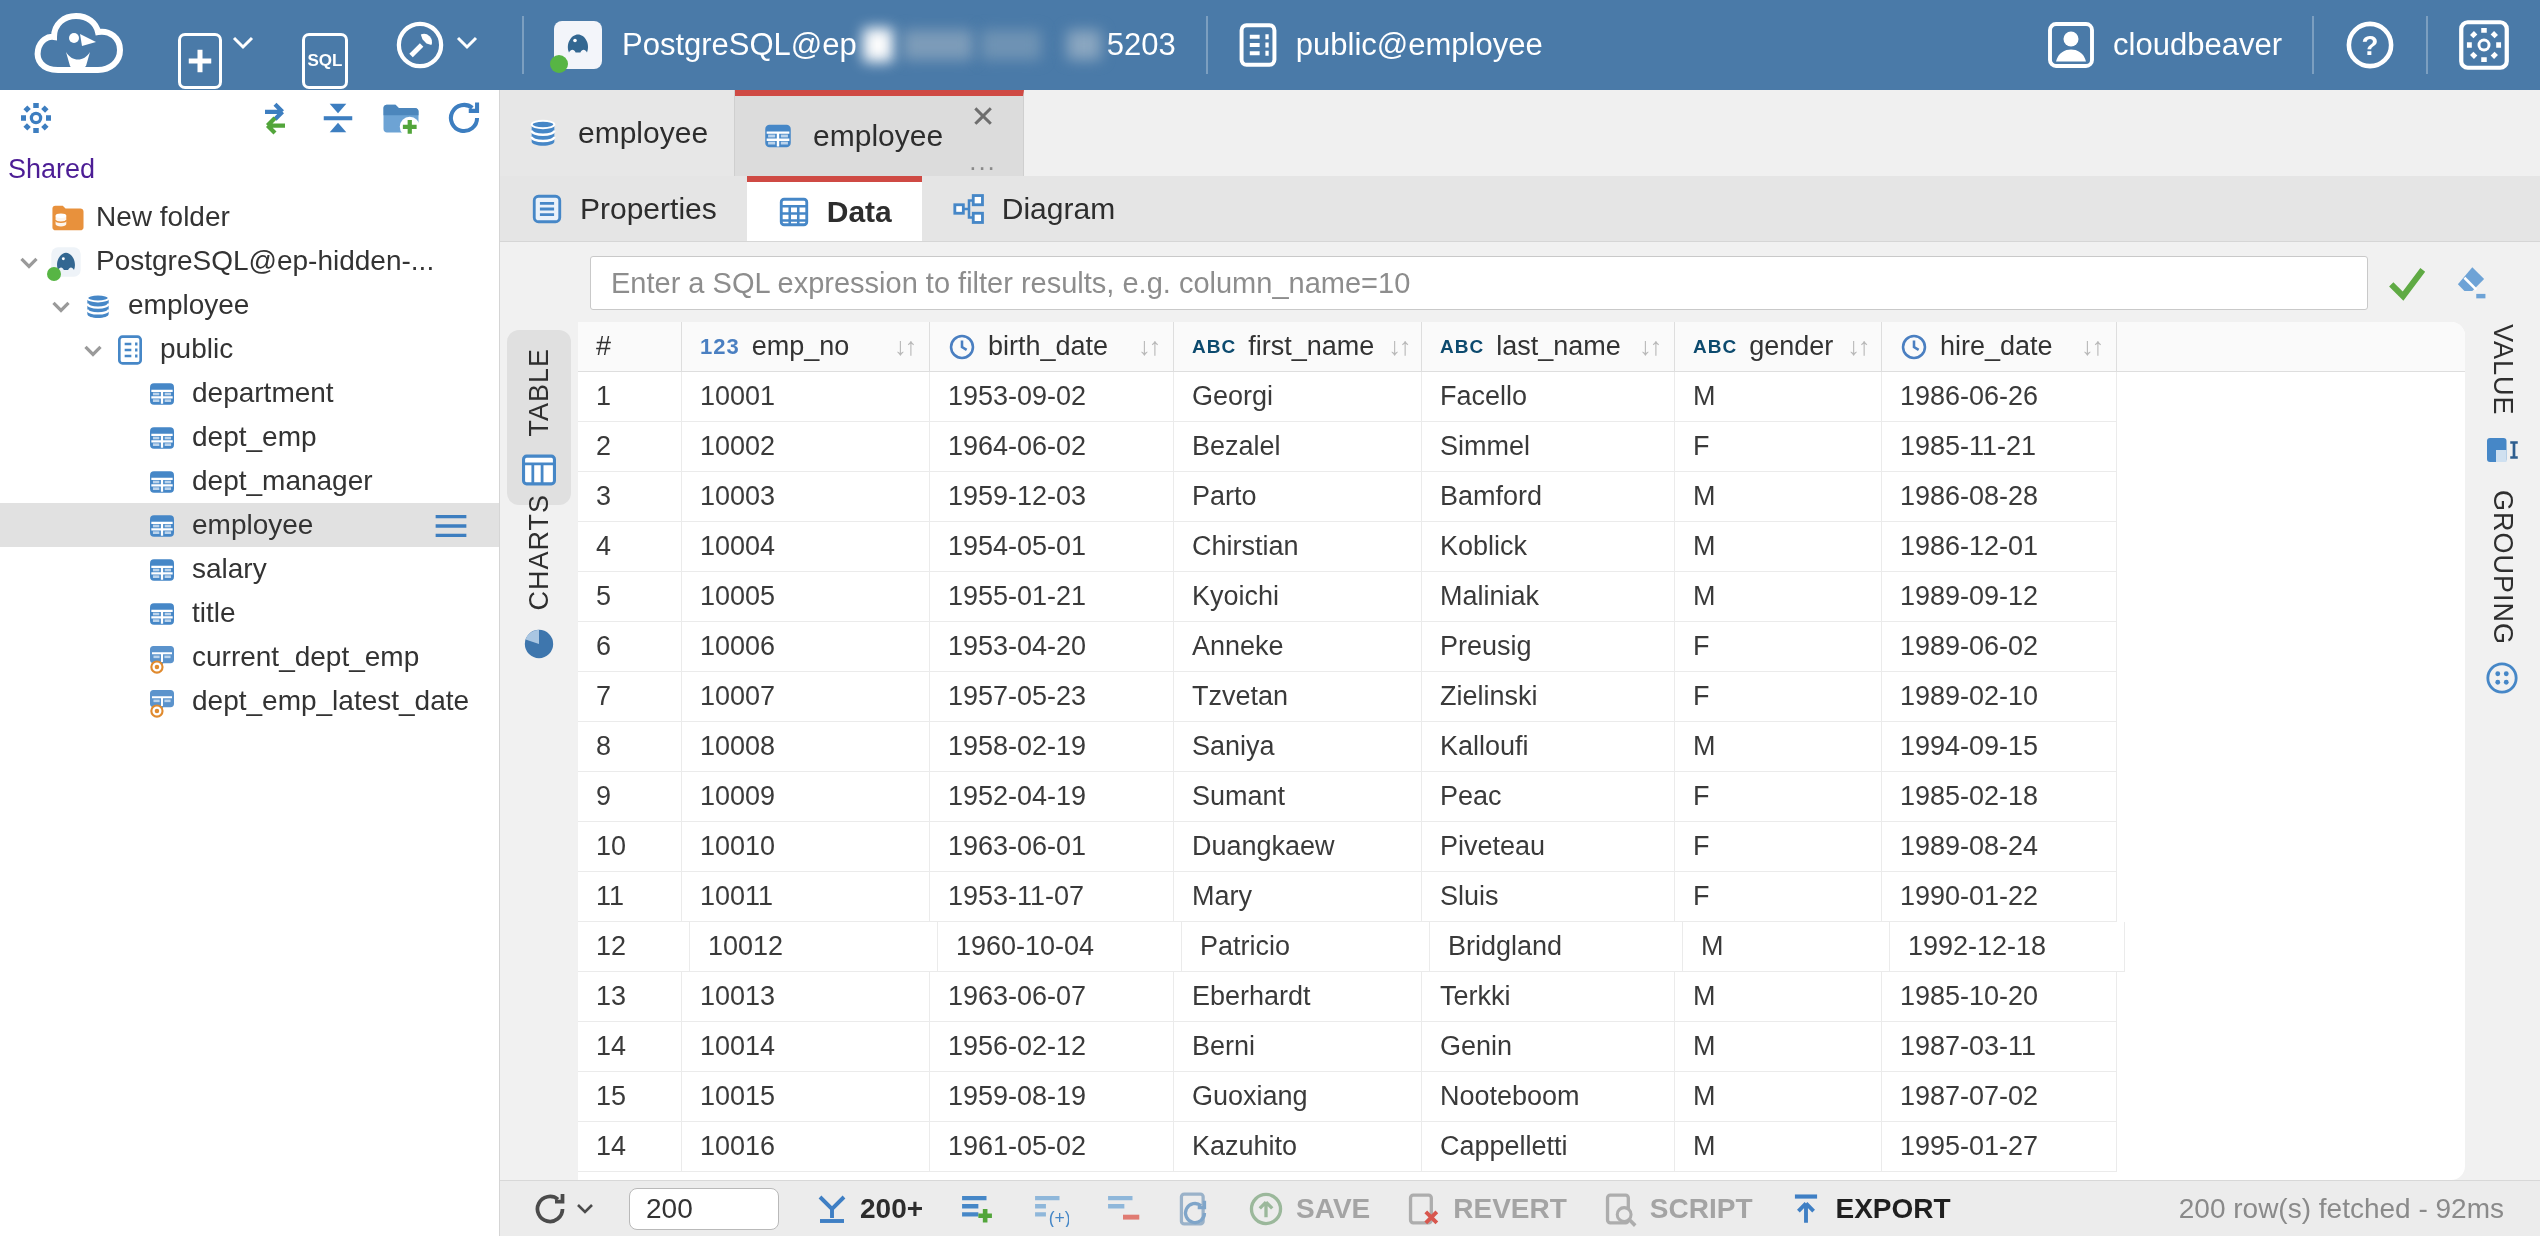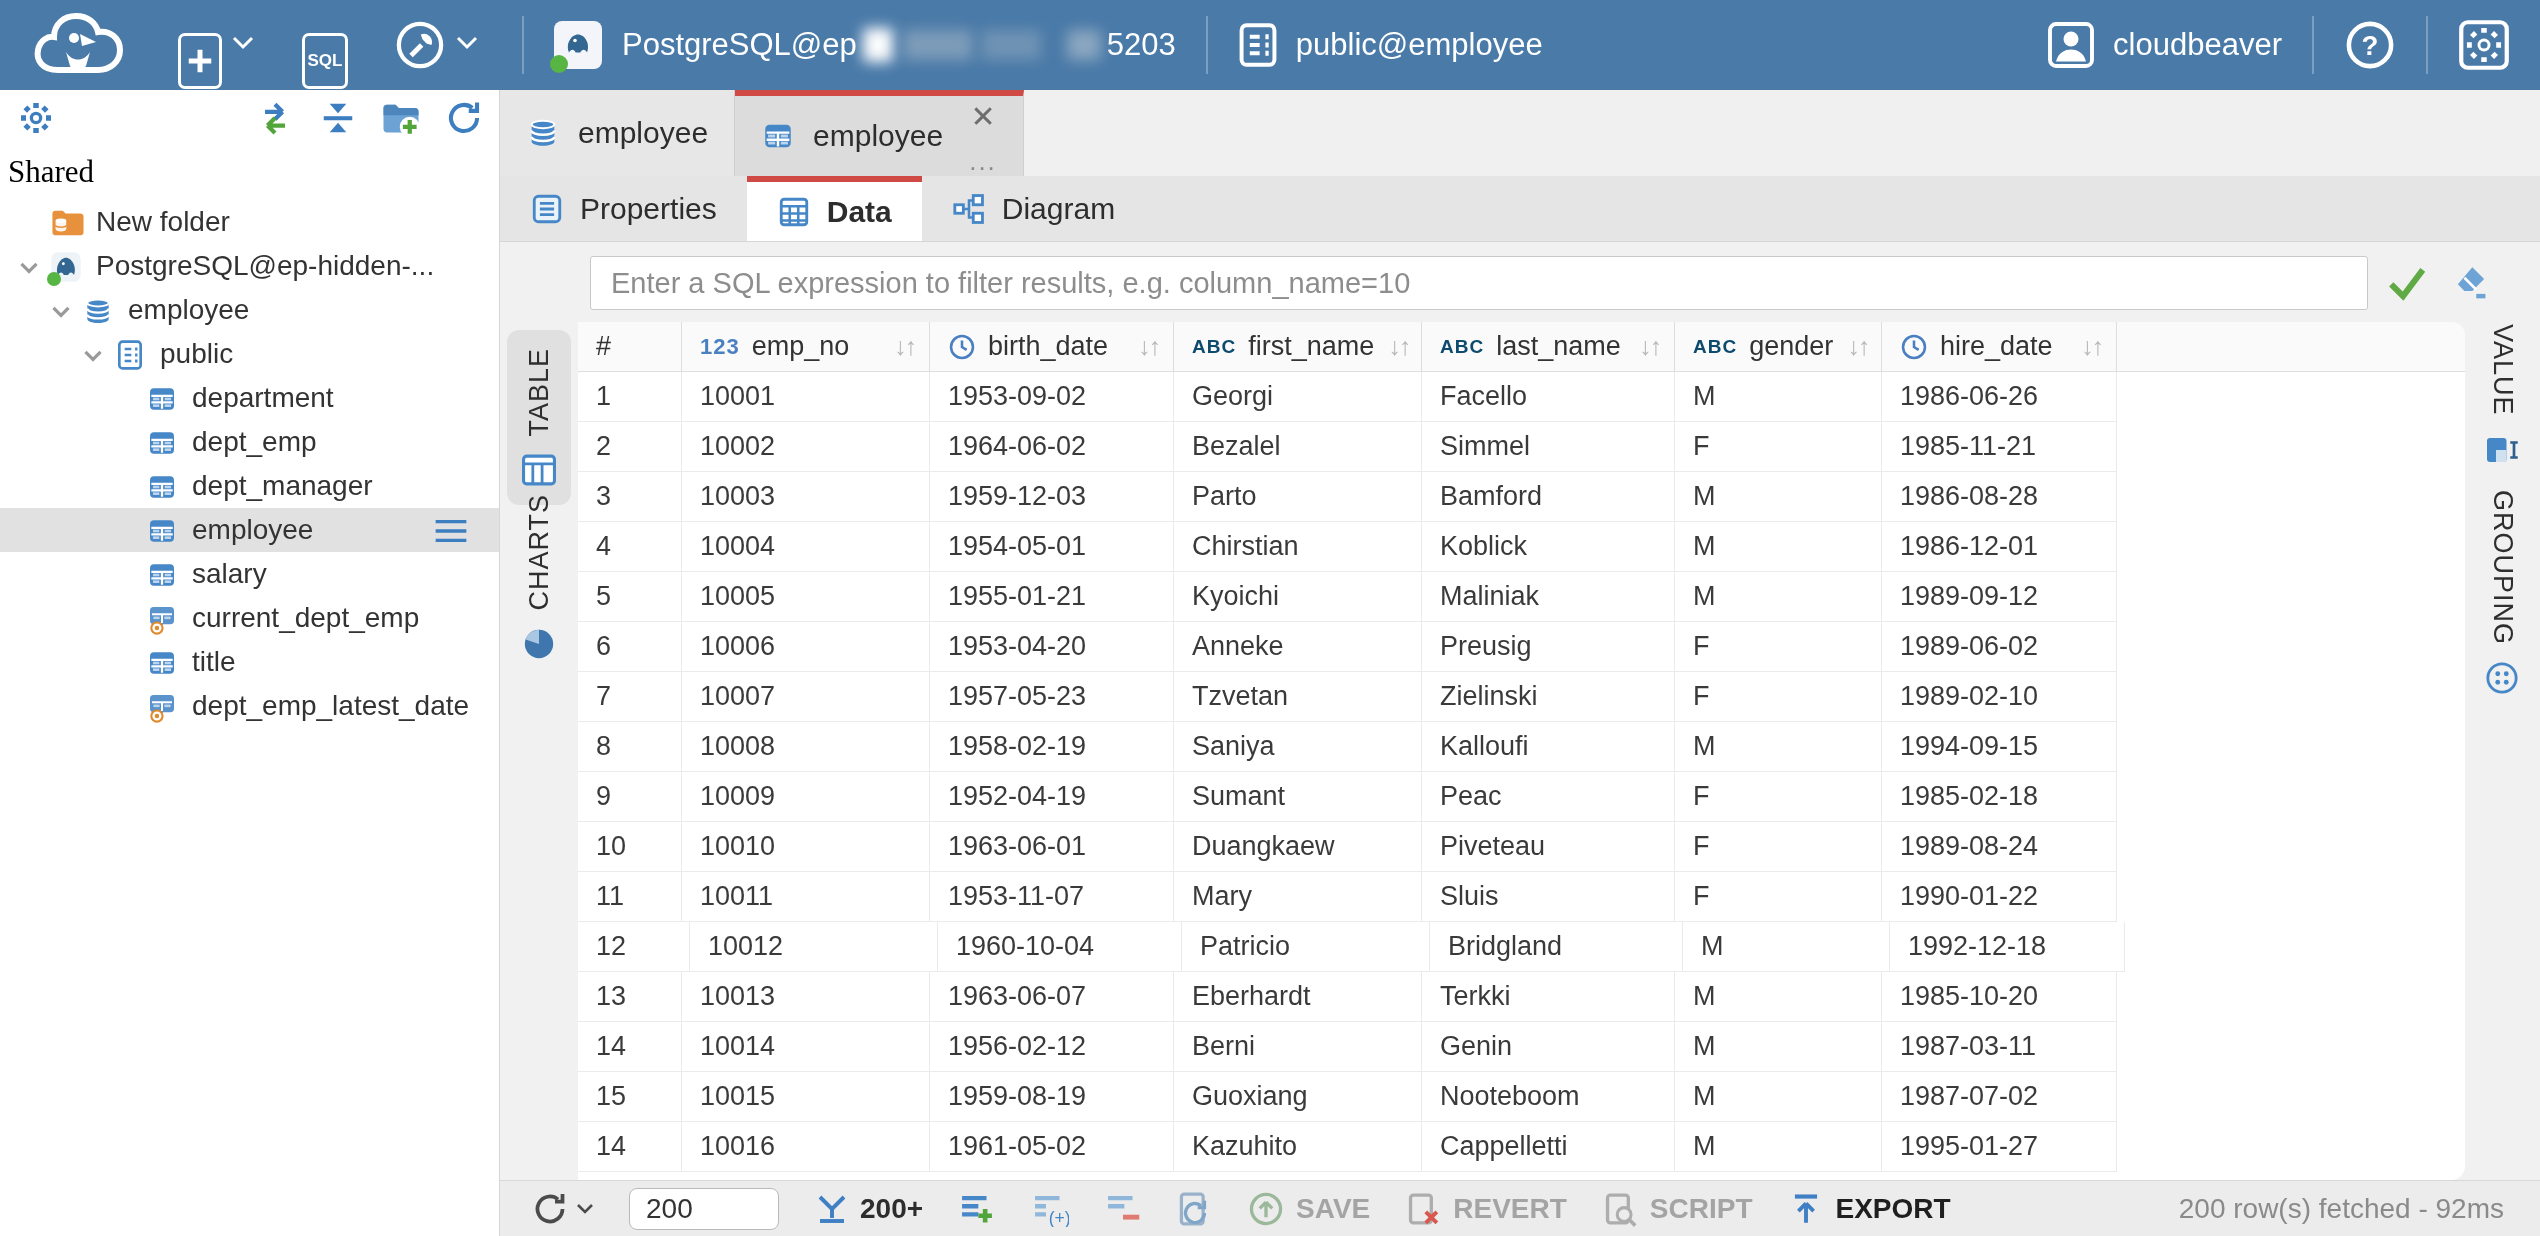--- a/index.html
+++ b/index.html
@@ -20,21 +20,21 @@
                 background:#57b544; }
   .blurwrap { display:flex; align-items:center; height:44px; margin:0 6px; }
   .blurpatch { filter:blur(7px); border-radius:4px; }
 
   
   .sidebar { position:absolute; left:0; top:90px; width:500px; height:1146px; background:#fff;
              border-right:1px solid #d5d5d5; }
   .side-toolbar { height:56px; display:flex; align-items:center; padding:0 16px; }
   .side-toolbar .grow { flex:1; }
   .side-tool { margin-left:24px; display:flex; align-items:center; }
-  .shared-label { font-size:31px; color:#000000; padding:8px 0 10px 8px;font-family:Liberation Serif, serif; }
+  .shared-label { font-size:27px; color:#4c1d95; padding:8px 0 10px 8px; }
   .tree-row { position:relative; height:44px; display:flex; align-items:center; font-size:28px; color:#333; }
   .tree-row.selected { background:#e1e1e1; }
   .tree-chevron { position:absolute; top:8px; width:30px; height:30px; }
   .tree-icon { position:absolute; top:7px; width:32px; height:32px; }
   .tree-label { position:absolute; white-space:nowrap; }
   .tree-burger { position:absolute; right:30px; top:10px; }
   .pg-dot { position:absolute; left:-3px; bottom:-3px; width:14px; height:14px; border-radius:50%; background:#57b544;}
 
   
   .main { position:absolute; left:500px; top:90px; right:0; bottom:0; }
@@ -352,39 +352,39 @@
               <path d="M4 9.6h16M4 14.6h16M12 9.6V19.4" stroke="#fff" stroke-width="1.7"></path>
               <rect x="5.2" y="11" width="4.8" height="2" fill="#bcd4ec"></rect>
               <rect x="14" y="11" width="4.8" height="2" fill="#bcd4ec"></rect>
               <rect x="5.2" y="16" width="4.8" height="2" fill="#bcd4ec"></rect>
               <rect x="14" y="16" width="4.8" height="2" fill="#bcd4ec"></rect>
             </svg></span>
           <span class="tree-label" style="left: 192px;">salary</span>
         </div>
         <div class="tree-row">
           <span class="tree-icon" style="left: 146px;"><svg width="32" height="32" viewBox="0 0 24 24">
+              <rect x="3" y="4" width="18" height="16" rx="3" fill="#4687c7"></rect>
+              <path d="M4 9.6h16M4 14.6h16M12 9.6V19.4" stroke="#fff" stroke-width="1.7"></path>
+              <rect x="5.2" y="11" width="4.8" height="2" fill="#bcd4ec"></rect>
+              <rect x="14" y="11" width="4.8" height="2" fill="#bcd4ec"></rect>
+              <rect x="5.2" y="16" width="4.8" height="2" fill="#bcd4ec"></rect>
+              <rect x="14" y="16" width="4.8" height="2" fill="#bcd4ec"></rect>
+            </svg></span>
+          <span class="tree-label" style="left: 192px;">title</span>
+        </div>
+        <div class="tree-row">
+          <span class="tree-icon" style="left: 146px;"><svg width="32" height="32" viewBox="0 0 24 24">
               <path d="M3 5.5c0-1.4 1-2.5 2.5-2.5h13c1.5 0 2.5 1.1 2.5 2.5v8c0 1.4-1 2.5-2.5 2.5H13l-3 3v-3H5.5C4 16 3 14.9 3 13.5z" fill="#5b93cc"></path>
               <path d="M4.5 8.5h15M12 8.5V15" stroke="#fff" stroke-width="1.5"></path>
               <rect x="5.6" y="10.2" width="4.6" height="1.9" fill="#bcd4ec"></rect>
               <rect x="13.8" y="10.2" width="4.6" height="1.9" fill="#bcd4ec"></rect>
               <circle cx="8.2" cy="18.8" r="4.2" fill="#fff" stroke="#e08a2e" stroke-width="1.6"></circle>
               <circle cx="8.2" cy="18.8" r="1.7" fill="#e08a2e"></circle>
             </svg></span>
           <span class="tree-label" style="left: 192px;">current_dept_emp</span>
-        </div>
-        <div class="tree-row">
-          <span class="tree-icon" style="left: 146px;"><svg width="32" height="32" viewBox="0 0 24 24">
-              <rect x="3" y="4" width="18" height="16" rx="3" fill="#4687c7"></rect>
-              <path d="M4 9.6h16M4 14.6h16M12 9.6V19.4" stroke="#fff" stroke-width="1.7"></path>
-              <rect x="5.2" y="11" width="4.8" height="2" fill="#bcd4ec"></rect>
-              <rect x="14" y="11" width="4.8" height="2" fill="#bcd4ec"></rect>
-              <rect x="5.2" y="16" width="4.8" height="2" fill="#bcd4ec"></rect>
-              <rect x="14" y="16" width="4.8" height="2" fill="#bcd4ec"></rect>
-            </svg></span>
-          <span class="tree-label" style="left: 192px;">title</span>
         </div>
         <div class="tree-row">
           <span class="tree-icon" style="left: 146px;"><svg width="32" height="32" viewBox="0 0 24 24">
               <path d="M3 5.5c0-1.4 1-2.5 2.5-2.5h13c1.5 0 2.5 1.1 2.5 2.5v8c0 1.4-1 2.5-2.5 2.5H13l-3 3v-3H5.5C4 16 3 14.9 3 13.5z" fill="#5b93cc"></path>
               <path d="M4.5 8.5h15M12 8.5V15" stroke="#fff" stroke-width="1.5"></path>
               <rect x="5.6" y="10.2" width="4.6" height="1.9" fill="#bcd4ec"></rect>
               <rect x="13.8" y="10.2" width="4.6" height="1.9" fill="#bcd4ec"></rect>
               <circle cx="8.2" cy="18.8" r="4.2" fill="#fff" stroke="#e08a2e" stroke-width="1.6"></circle>
               <circle cx="8.2" cy="18.8" r="1.7" fill="#e08a2e"></circle>
             </svg></span>

